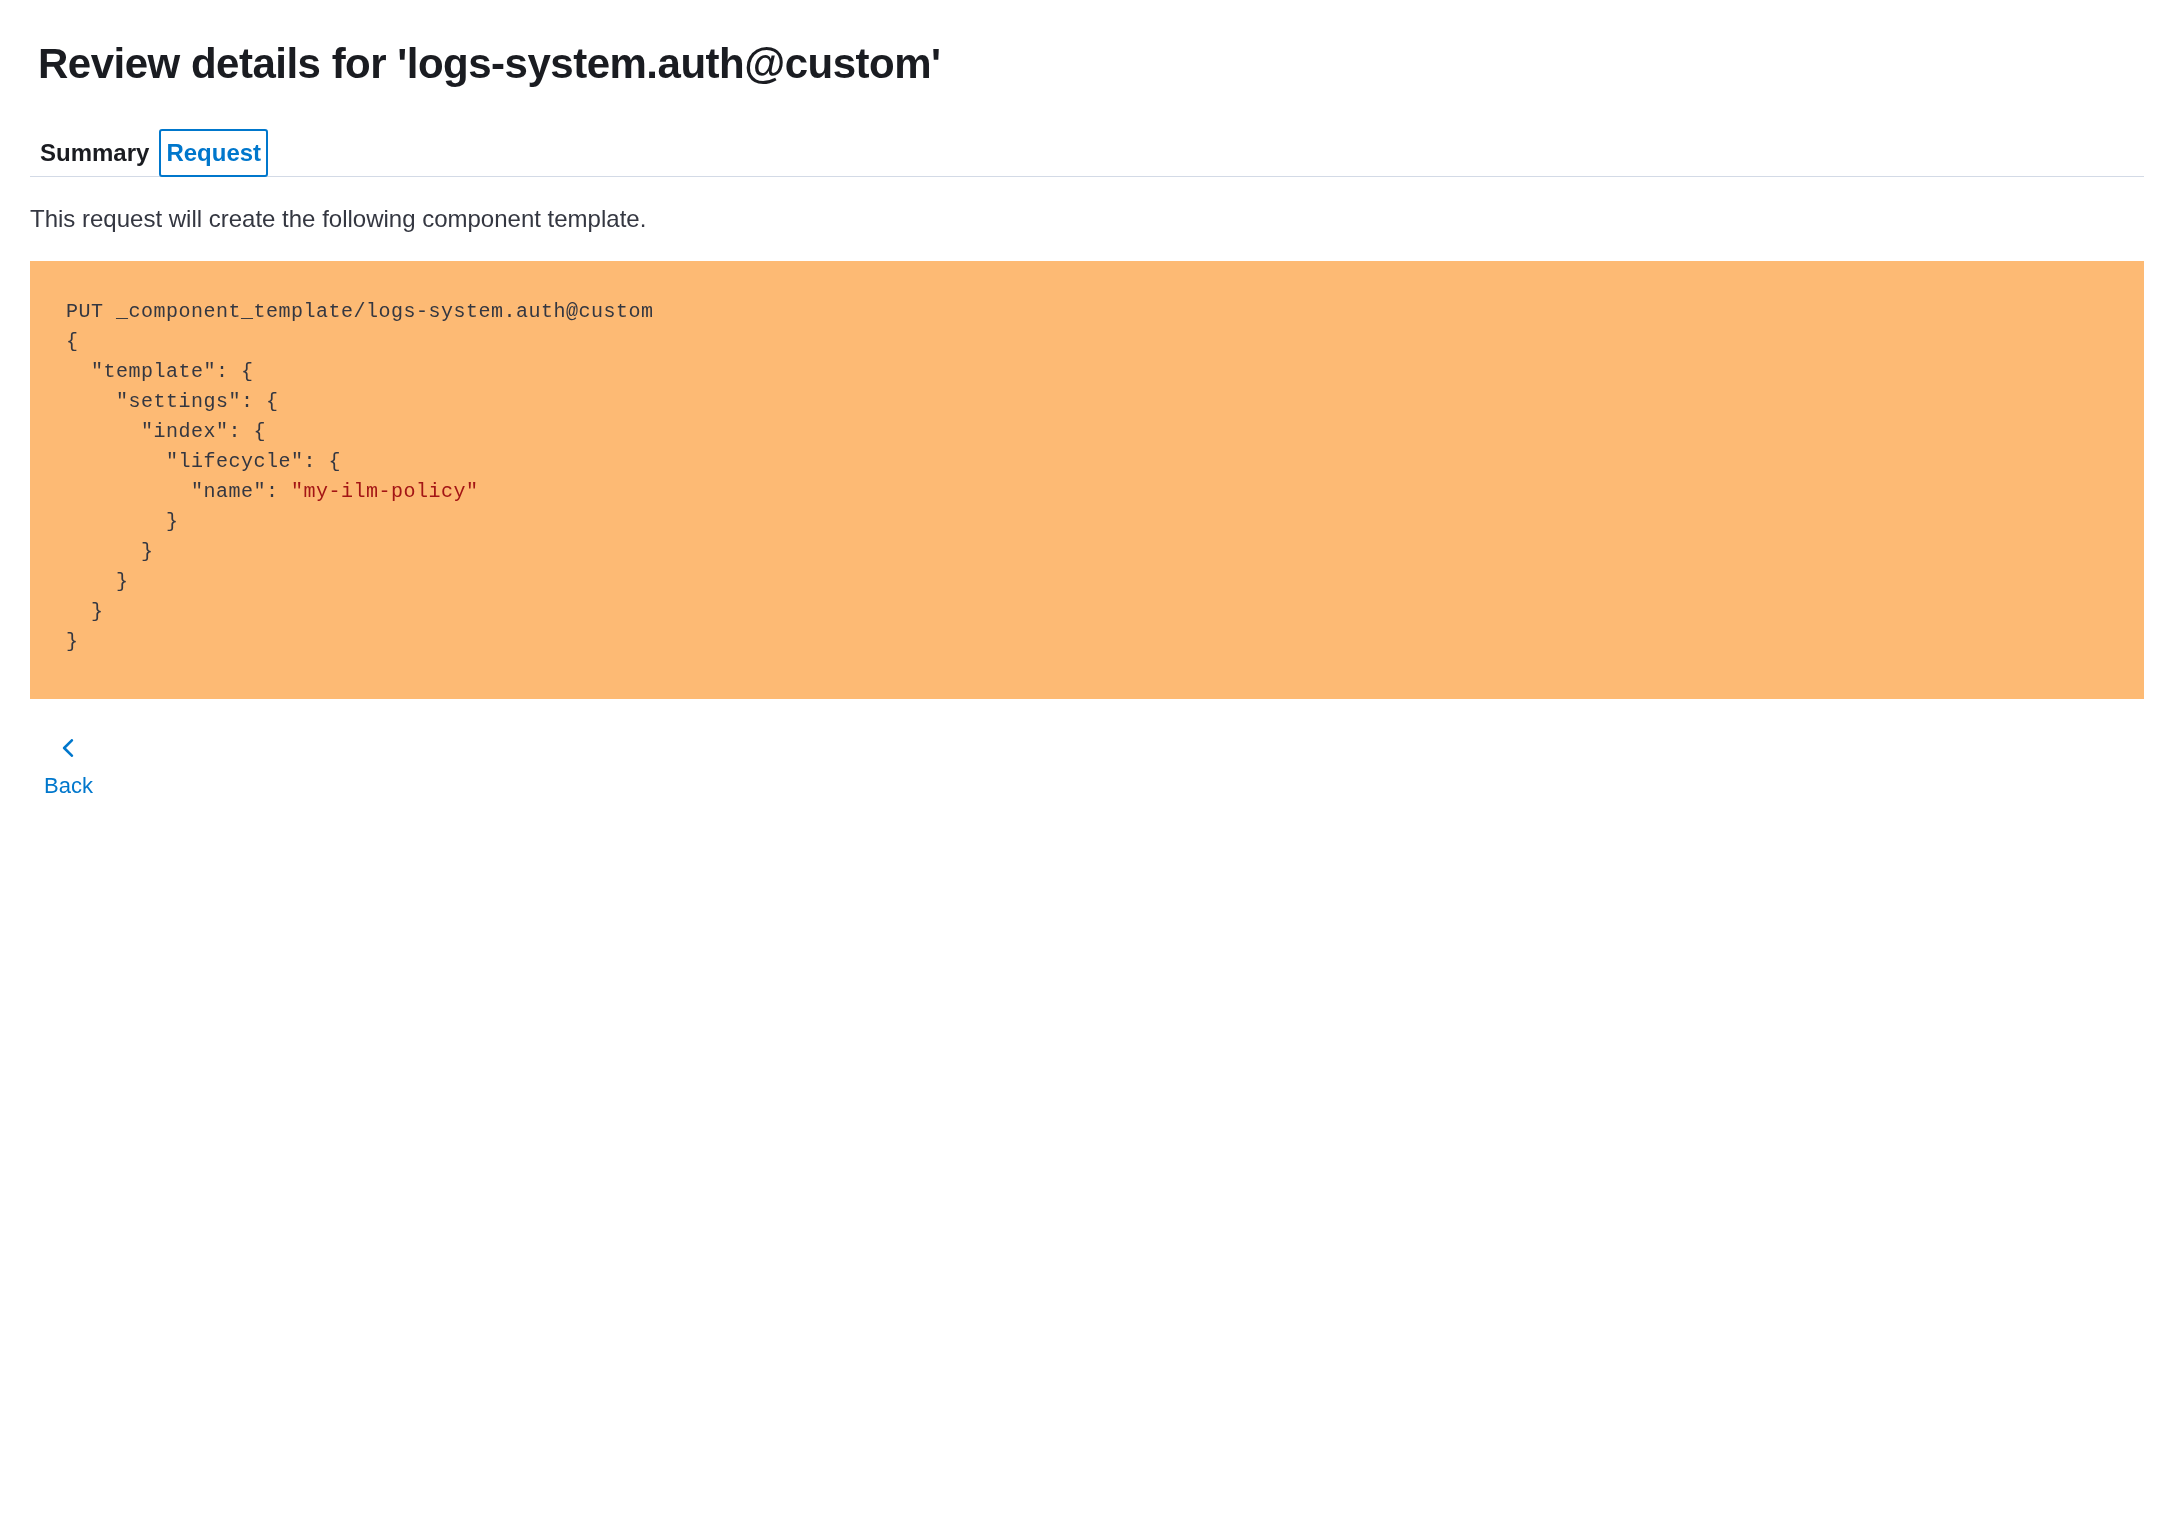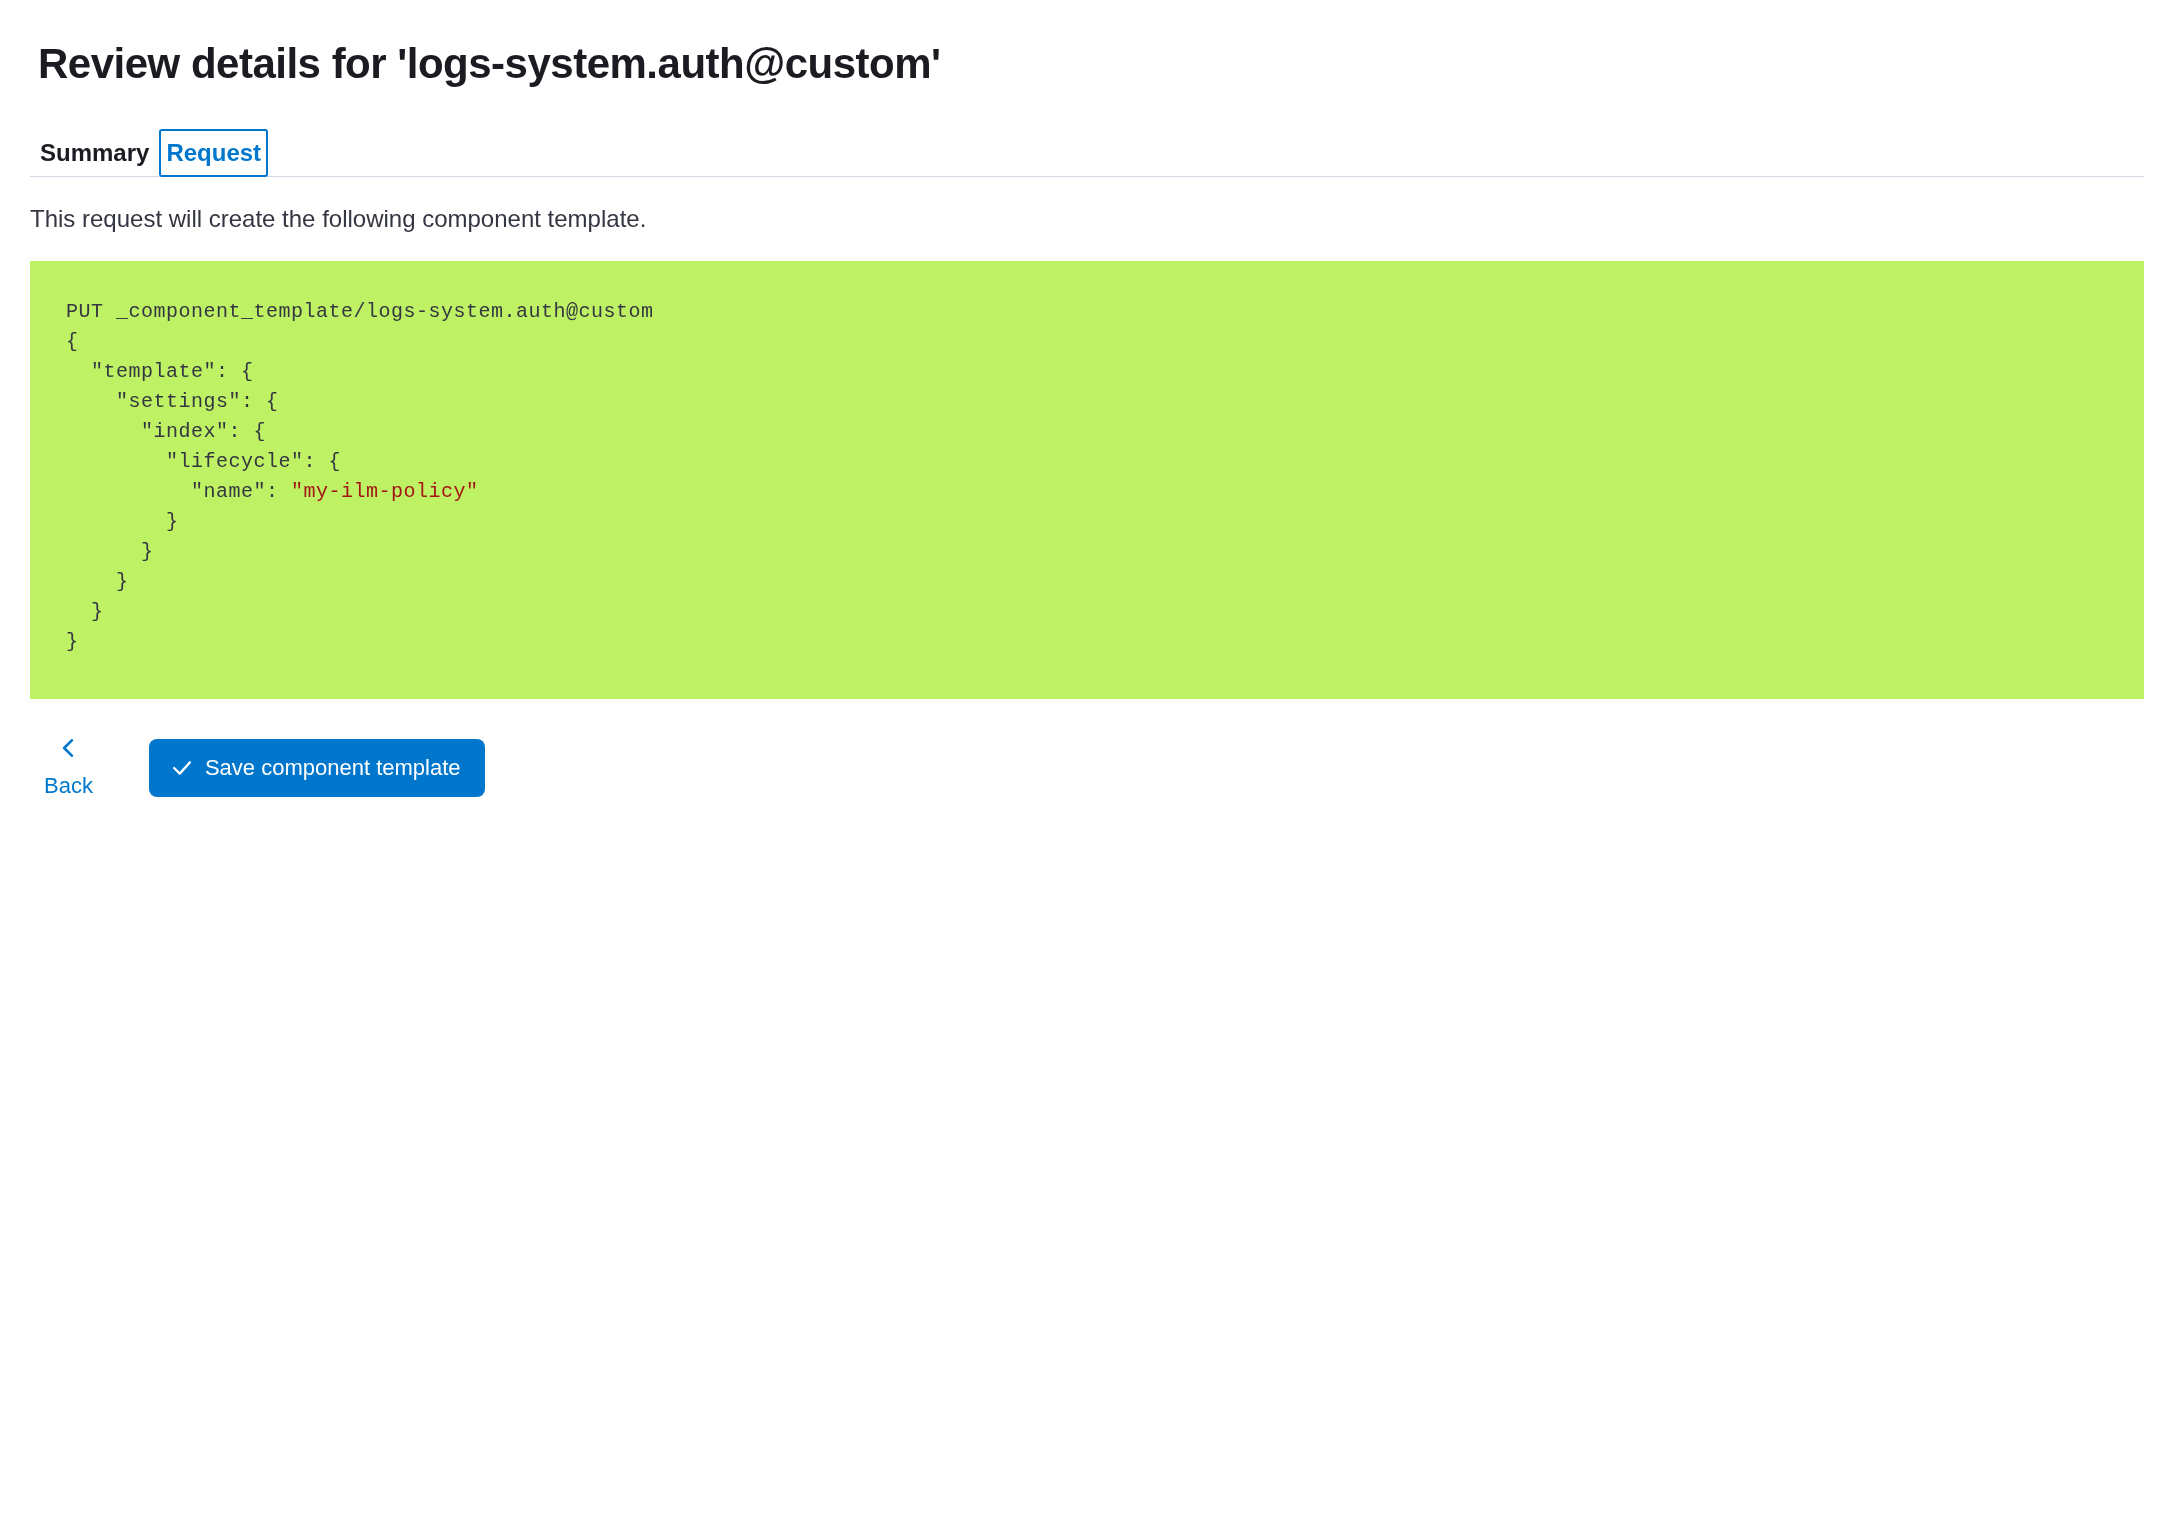--- a/index.html
+++ b/index.html
@@ -39,21 +39,21 @@
       border-radius: 3px;
       padding: 8px 5px;
     }
     .description {
       font-size: 24px;
       color: #343741;
       margin-bottom: 28px;
       font-weight: 400;
     }
     .code-block {
-      background: #bef264;
+      background: #fdba74;
       padding: 36px 36px 42px 36px;
       font-family: "SFMono-Regular", Consolas, "Liberation Mono", Menlo, monospace;
       font-size: 20px;
       line-height: 1.5;
       color: #343741;
       white-space: pre;
       overflow-x: auto;
       letter-spacing: 0.5px;
     }
     .code-block .str { color: #a31515; }
@@ -118,21 +118,13 @@
 
 <div class="footer">
   <button class="btn-back">
     <span class="icon-svg">
       <svg width="12" height="18" viewBox="0 0 8 14" fill="none">
           <path d="M7 1L1 7l6 6" stroke="#07c" stroke-width="2" stroke-linecap="round" stroke-linejoin="round"></path>
         </svg>
     </span>
     <span>Back</span>
   </button>
-  <button class="btn-primary">
-    <span class="icon-svg">
-      <svg width="18" height="14" viewBox="0 0 16 12" fill="none">
-          <path d="M1 6l5 5L15 1" stroke="#fff" stroke-width="2" stroke-linecap="round" stroke-linejoin="round"></path>
-        </svg>
-    </span>
-    <span>Save component template</span>
-  </button>
 </div>
 
 </body></html>

